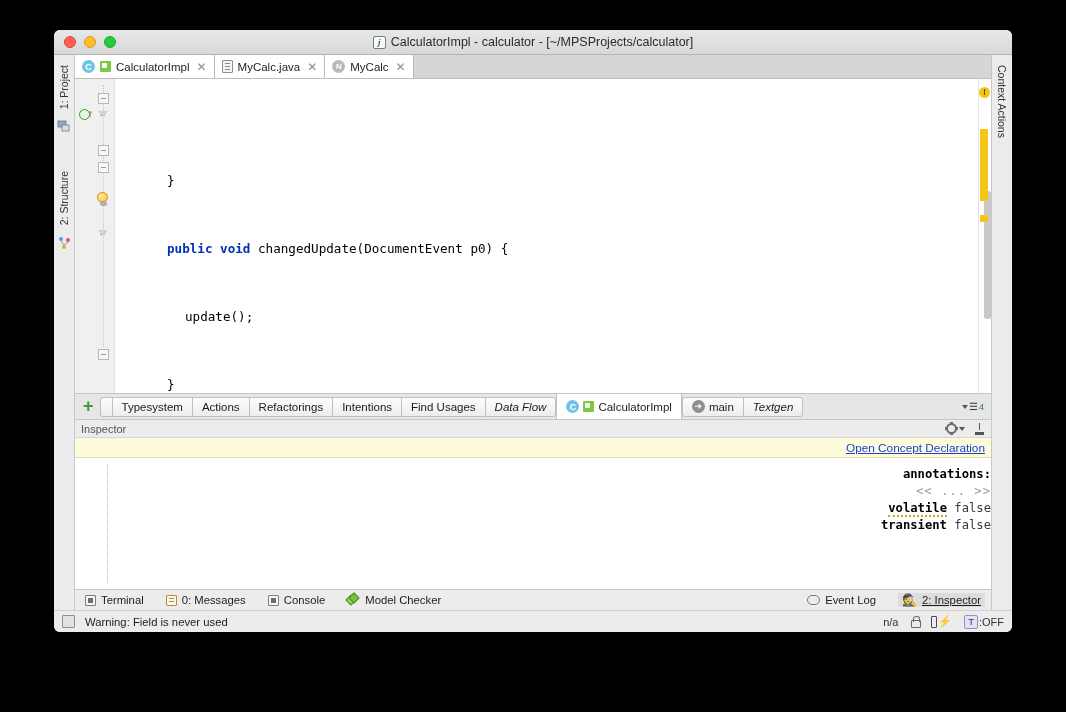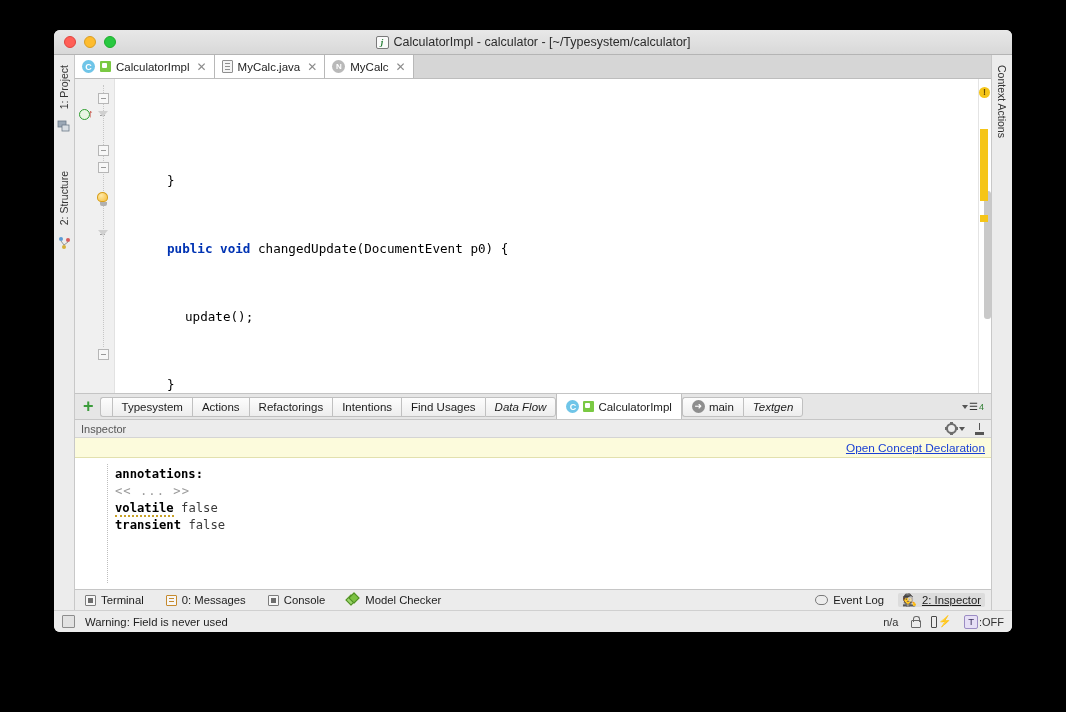--- a/index.html
+++ b/index.html
@@ -255,21 +255,21 @@
     display: flex; align-items: center; padding: 0 6px;
     font-size: 11.8px; color: #1a1a1a;
   }
   .concept-link {
     margin-left: auto; color: #1a3fd4; text-decoration: underline; cursor: pointer;
     font-size: 11.8px;
   }
   .insp-body {
     flex: 1; background: #fff; position: relative;
     font-family: "DejaVu Sans Mono", monospace; font-size: 12.2px;
-    line-height: 17px; padding: 8px 0 0 40px; color: #000;
+    line-height: 17px; padding: 8px 0 0 40px; color: #000; text-align: right;
   }
   .insp-body .dotline {
     position: absolute; left: 32px; top: 6px; bottom: 6px;
     border-left: 1px dotted #bdbdbd;
   }
   .prop { font-weight: bold; color: #000; }
   .propval { color: #3a3a3a; }
   .ellipsis { color: #9b9b9b; letter-spacing: 1px; }
   .squig { border-bottom: 2px dotted #c9a227; }
 
@@ -299,21 +299,21 @@
     position: absolute; width: 8px; height: 8px; background: #7cc242;
     transform: rotate(45deg); border: 1px solid #4e8c24;
   }
   .diamonds i:nth-child(1) { left: 0; top: 2px; background:#9ad46b; }
   .diamonds i:nth-child(2) { left: 3px; top: 0px; }
   .speech {
     width: 13px; height: 10px; border: 1.4px solid #7a7a7a; border-radius: 6px;
   }
   .detective { font-size: 12px; line-height: 12px; }
   .udl { text-decoration: underline; }
-  .right-group { margin-left: auto; display: flex; align-items: center; gap: 10px; padding-right: 6px; }
+  .right-group { margin-left: auto; display: flex; align-items: center; gap: 18px; padding-right: 6px; }
 
   
   .statusbar {
     flex: 0 0 22px; height: 22px; background: #ececec;
     border-top: 1px solid #d0d0d0;
     display: flex; align-items: center; padding: 0 8px; gap: 10px;
     font-size: 11.3px; color: #222;
   }
   .status-box {
     width: 13px; height: 13px; border: 1px solid #8d8d8d; background: #e2e2e2;
@@ -351,21 +351,21 @@
   <div class="window">
 
     <div class="titlebar">
       <div class="traffic">
         <span class="light red"></span>
         <span class="light yellow"></span>
         <span class="light green"></span>
       </div>
       <div class="title-text">
         <span class="mps-ico">j</span>
-        <span>CalculatorImpl - calculator - [~/Typesystem/calculator]</span>
+        <span>CalculatorImpl - calculator - [~/MPSProjects/calculator]</span>
       </div>
     </div>
 
     <div class="body-row">
 
       <div class="rail left">
         <div class="vlabel">1: Project</div>
         <svg class="rail-icon" viewBox="0 0 14 14">
           <rect x="1" y="2" width="8" height="6" fill="#9aa7b5" stroke="#6d7b89" stroke-width="0.8"></rect>
           <rect x="5" y="6" width="7" height="6" fill="#d9dee3" stroke="#6d7b89" stroke-width="0.8"></rect>

